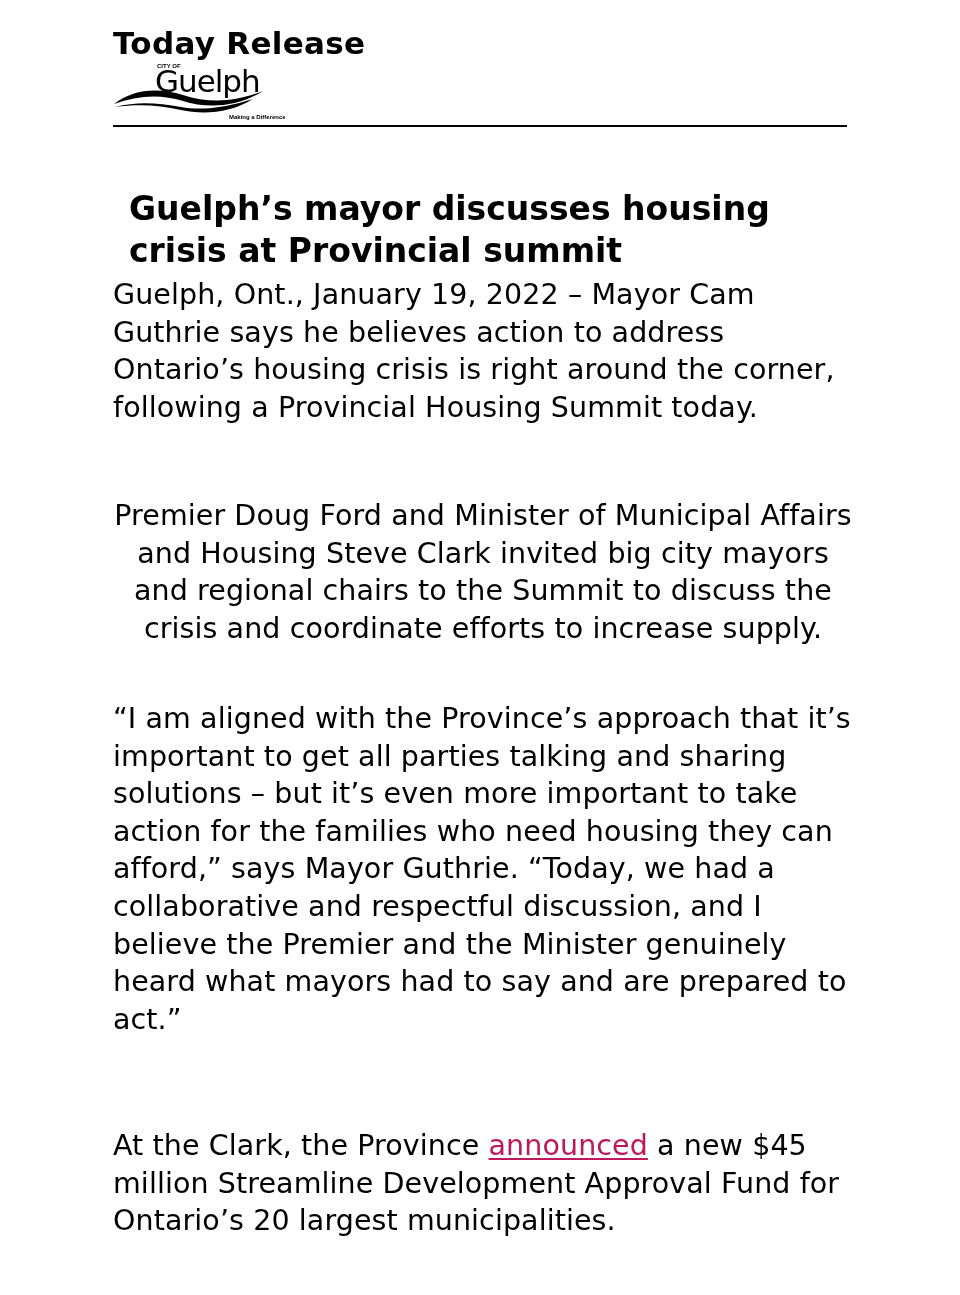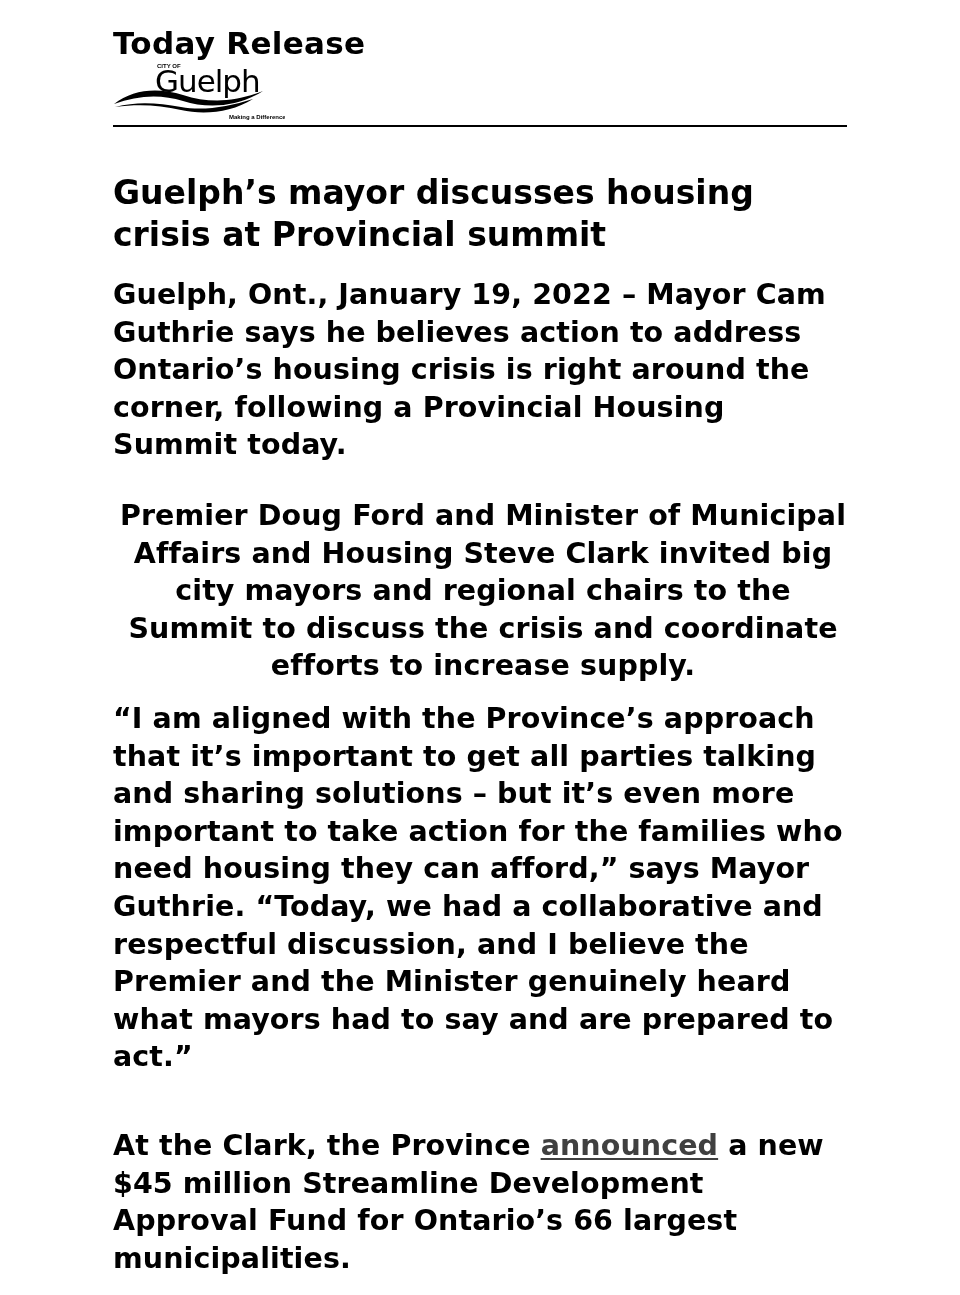--- a/index.html
+++ b/index.html
@@ -48,38 +48,37 @@
       background: #000;
     }
     .headline {
       position: absolute;
       left: 0;
       top: 172px;
       width: 734px;
       font-size: 33px;
       font-weight: bold;
       line-height: 42px;
-      margin: 0;
+      margin: 16px;
     }
     .body-text {
       position: absolute;
       left: 0;
       width: 740px;
       font-size: 28.5px;
       line-height: 37.6px;
       margin: 0;
       letter-spacing: 0.1px;
-      font-weight: bold;
     }
     .p1 { top: 276px; }
     .p2 { top: 497px; text-align: center; }
     .p3 { top: 700px; }
     .p4 { top: 1127px; }
     a.link {
-      color: #404040;
+      color: #be185d;
       text-decoration: underline;
       text-underline-offset: 3px;
     }
   </style>
 </head>
 <body>
 
 <div class="page">
 
   <div class="header-label">Today Release</div>
@@ -97,15 +96,15 @@
   <div class="rule"></div>
 
   <h1 class="headline">Guelph’s mayor discusses housing crisis at Provincial summit</h1>
 
   <p class="body-text p1">Guelph, Ont., January 19, 2022 – Mayor Cam Guthrie says he believes action to address Ontario’s housing crisis is right around the corner, following a Provincial Housing Summit today.</p>
 
   <p class="body-text p2">Premier Doug Ford and Minister of Municipal Affairs and Housing Steve Clark invited big city mayors and regional chairs to the Summit to discuss the crisis and coordinate efforts to increase supply.</p>
 
   <p class="body-text p3">“I am aligned with the Province’s approach that it’s important to get all parties talking and sharing solutions – but it’s even more important to take action for the families who need housing they can afford,” says Mayor Guthrie. “Today, we had a collaborative and respectful discussion, and I believe the Premier and the Minister genuinely heard what mayors had to say and are prepared to act.”</p>
 
-  <p class="body-text p4"><span>At the Clark, the Province </span><a class="link" href="#">announced</a><span> a new $45 million Streamline Development Approval Fund for Ontario’s 66 largest municipalities.</span></p>
+  <p class="body-text p4"><span>At the Clark, the Province </span><a class="link" href="#">announced</a><span> a new $45 million Streamline Development Approval Fund for Ontario’s 20 largest municipalities.</span></p>
 
 </div>
 
 </body></html>

